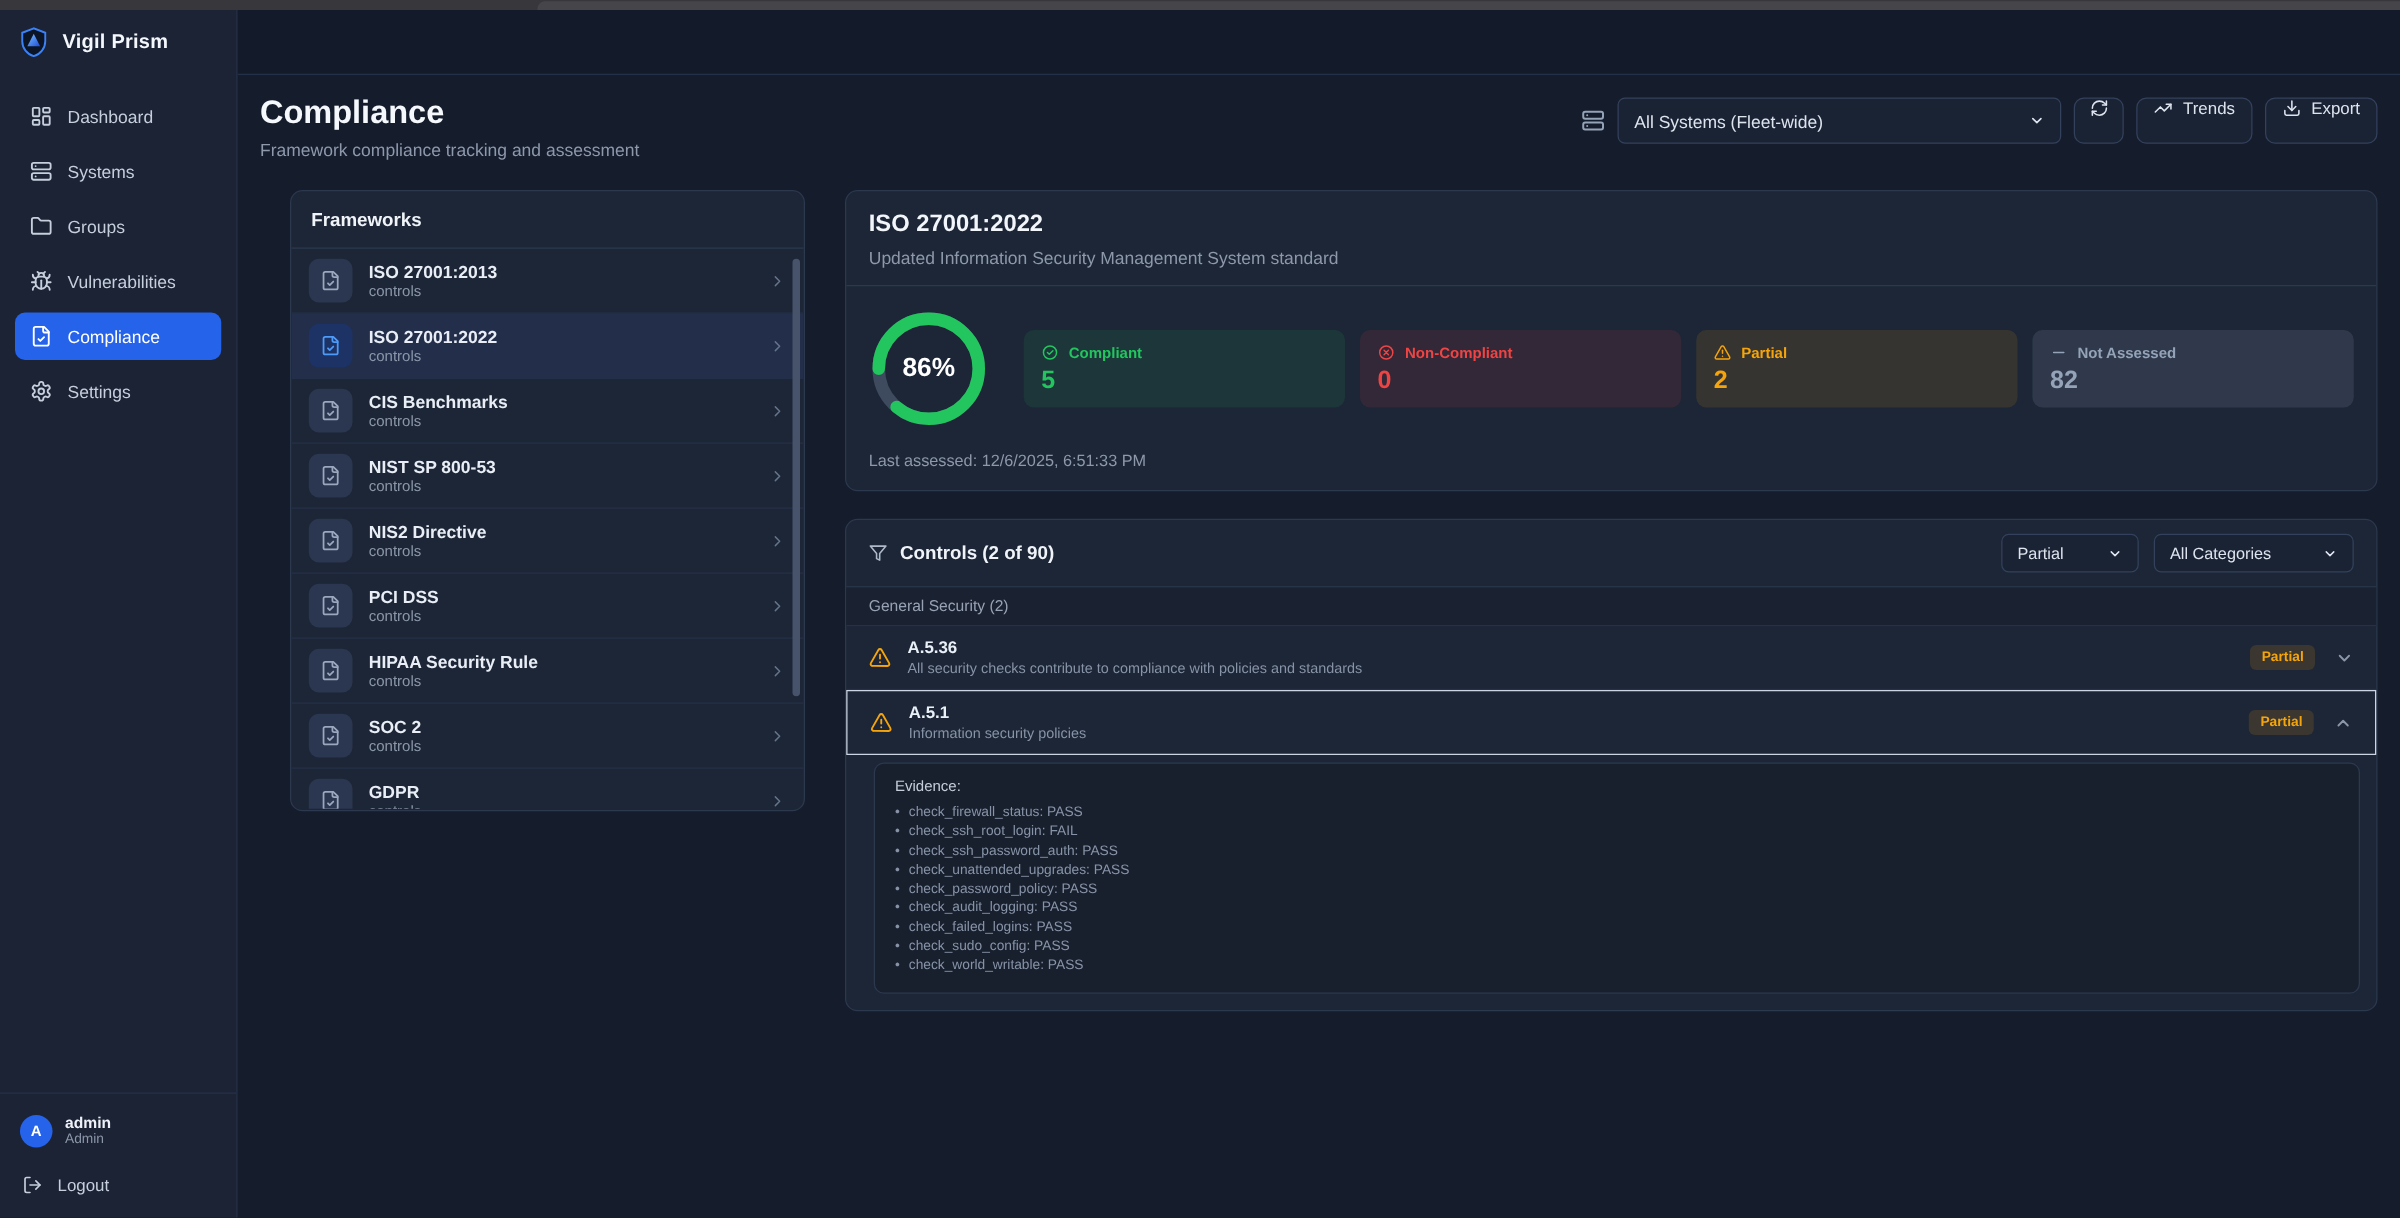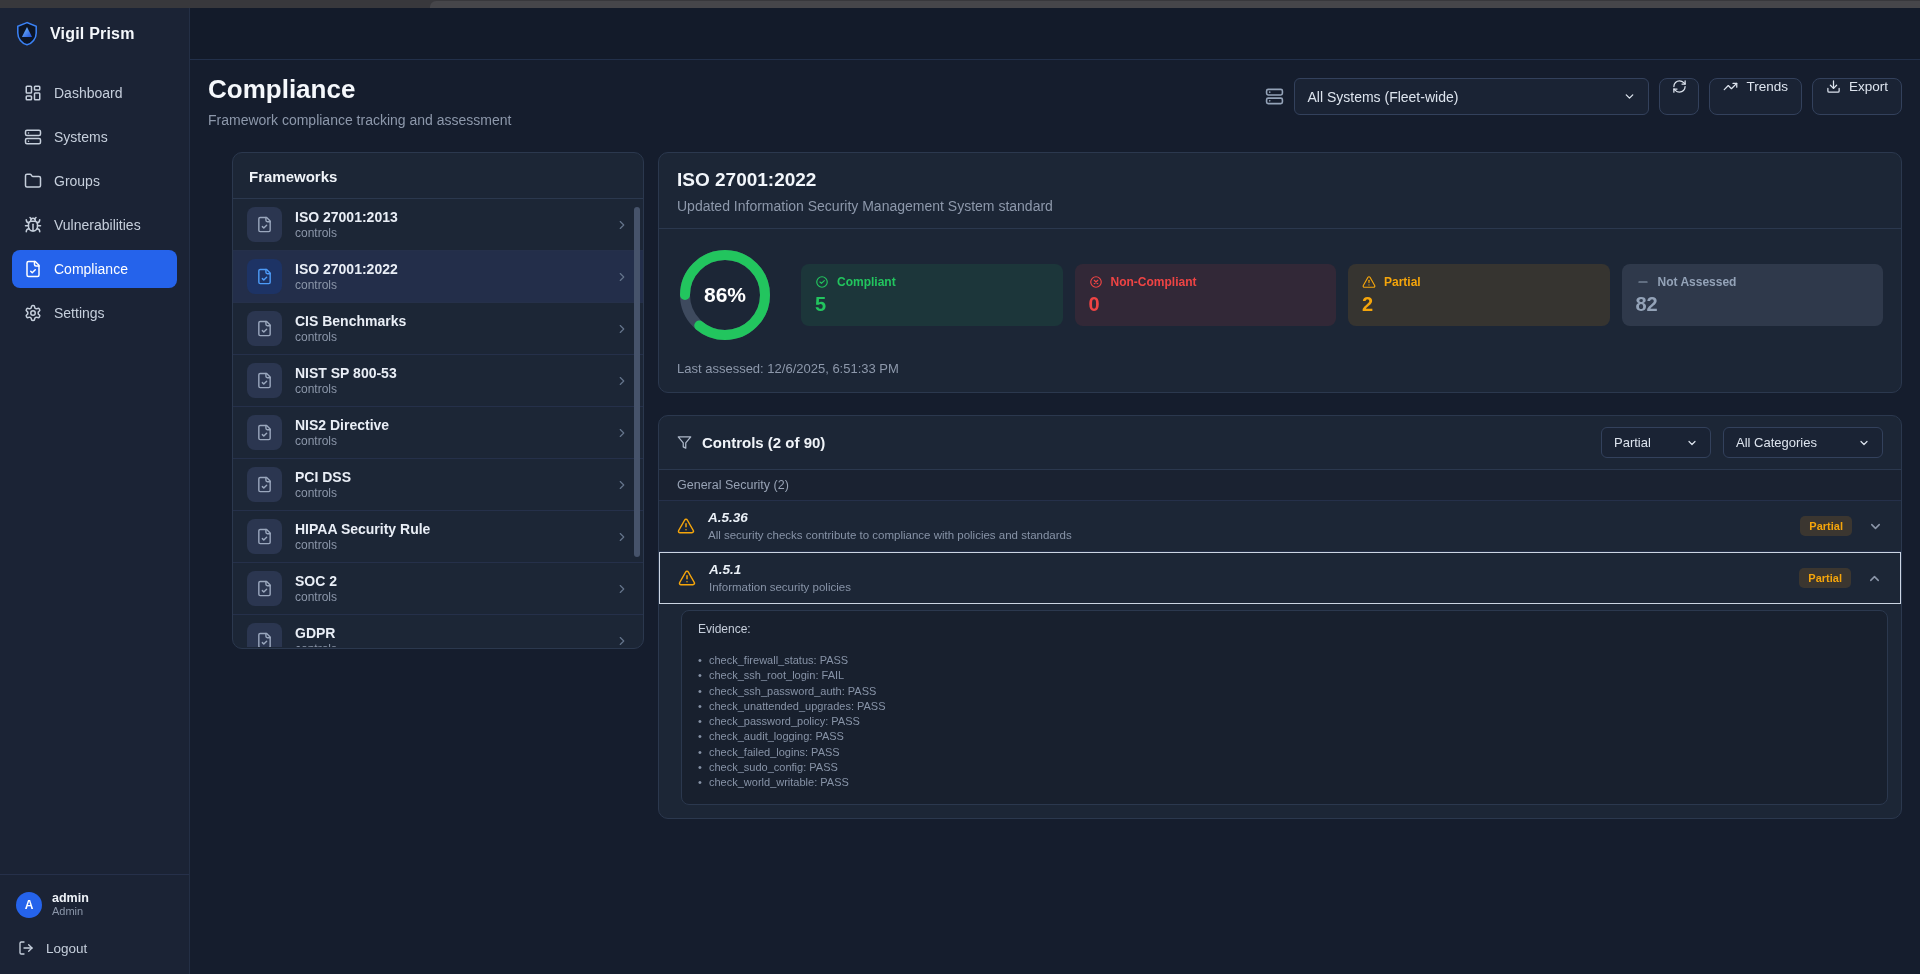--- a/index.html
+++ b/index.html
@@ -43,21 +43,21 @@
   .head-actions .srv-ico { color:#94a3b8; display:flex; }
   .fake-select { display:flex; align-items:center; justify-content:space-between; gap:10px;
     background:#1a2334; border:1px solid #33415c; border-radius:6px; height:37px; padding:0 12px;
     font-size:14px; color:#dde4ee; cursor:pointer; }
   .fake-select.sys { width:355px; }
   .btn { display:flex; align-items:flex-start; gap:8px; background:#1a2334; border:1px solid #33415c; border-radius:8px;
     height:37px; padding:0 13px; font-size:13.5px; color:#dde4ee; cursor:pointer; }
   .btn svg { width:15px; height:15px; }
   .icon-btn { width:40px; justify-content:center; padding:0; }
 
-  .columns { display:flex; gap:14px; margin-top:24px; align-items:flex-start;padding-left:24px; }
+  .columns { display:flex; gap:32px; margin-top:24px; align-items:flex-start;padding-left:24px; }
 
   
   .fw-panel { width:412px; height:497px; background:#1c2636; border:1px solid #2b384e; border-radius:10px;
     overflow:hidden; position:relative; }
   .fw-head { padding:15px 16px 13px 16px; font-size:15px; font-weight:bold; color:#f0f4f9; border-bottom:1px solid #2b384e; }
   .fw-list { height:448px; overflow:hidden; }
   .fw-item { display:flex; align-items:center; gap:13px; padding:0 14px; height:52px; border-bottom:1px solid #25304a; cursor:pointer; }
   .fw-icon { width:35px; height:35px; border-radius:8px; background:#2b3650; display:flex; align-items:center; justify-content:center; color:#9aa7bd; flex:0 0 35px; }
   .fw-icon svg { width:17px; height:17px; }
   .fw-name { font-size:14px; font-weight:bold; color:#e9eef6; line-height:16px; }
@@ -97,29 +97,29 @@
   .ctl-title svg { width:15px; height:15px; color:#aeb9ca; }
   .ctl-filters { display:flex; gap:12px; }
   .fake-select.small { height:31px; font-size:13px; }
   .fake-select.w1 { width:110px; }
   .fake-select.w2 { width:160px; }
   .group-row { padding:8px 18px; background:#1a2231; border-bottom:1px solid #25304a; font-size:12.5px; color:#97a2b4; }
   .ctl-row { display:flex; align-items:center; gap:13px; padding:9px 18px; border-bottom:1px solid #25304a; cursor:pointer; }
   .ctl-row.expanded { border:1px solid #ccd5e3; border-bottom:1px solid #ccd5e3; }
   .warn-ico { color:#f5a50b; display:flex; flex:0 0 18px; }
   .warn-ico svg { width:18px; height:18px; }
-  .ctl-id { font-size:13.5px; font-weight:bold; color:#eaf0f7; line-height:16px;font-style:italic; }
+  .ctl-id { font-size:13.5px; font-weight:bold; color:#eaf0f7; line-height:16px; }
   .ctl-desc { font-size:11.5px; color:#8793a7; line-height:14px; margin-top:2px; }
   .ctl-right { margin-left:auto; display:flex; align-items:center; gap:16px; }
   .badge { font-size:11px; font-weight:bold; color:#f5a50b; background:rgba(245,158,11,.14); padding:4px 9px; border-radius:5px; }
   .row-chev { color:#8b96a9; display:flex; }
   .row-chev svg { width:15px; height:15px; }
 
   .evidence { margin:6px 13px 13px 22px; background:#18202e; border:1px solid #2b384e; border-radius:8px; padding:11px 16px 13px 16px; }
-  .ev-label { font-size:12px; color:#c6cedb; margin-bottom:17px; }
+  .ev-label { font-size:12px; color:#c6cedb; margin-bottom:7px; }
   .ev-list { list-style:none; }
   .ev-list li { font-size:11px; color:#8793a7; line-height:15.3px; padding-left:11px; position:relative; }
   .ev-list li::before { content:"•"; position:absolute; left:0; color:#8793a7; }
 </style>
 </head>
 <body>
 
 <svg width="0" height="0" style="position:absolute">
   <defs>
     <linearGradient id="logoGrad" x1="0" y1="0" x2="1" y2="1">

